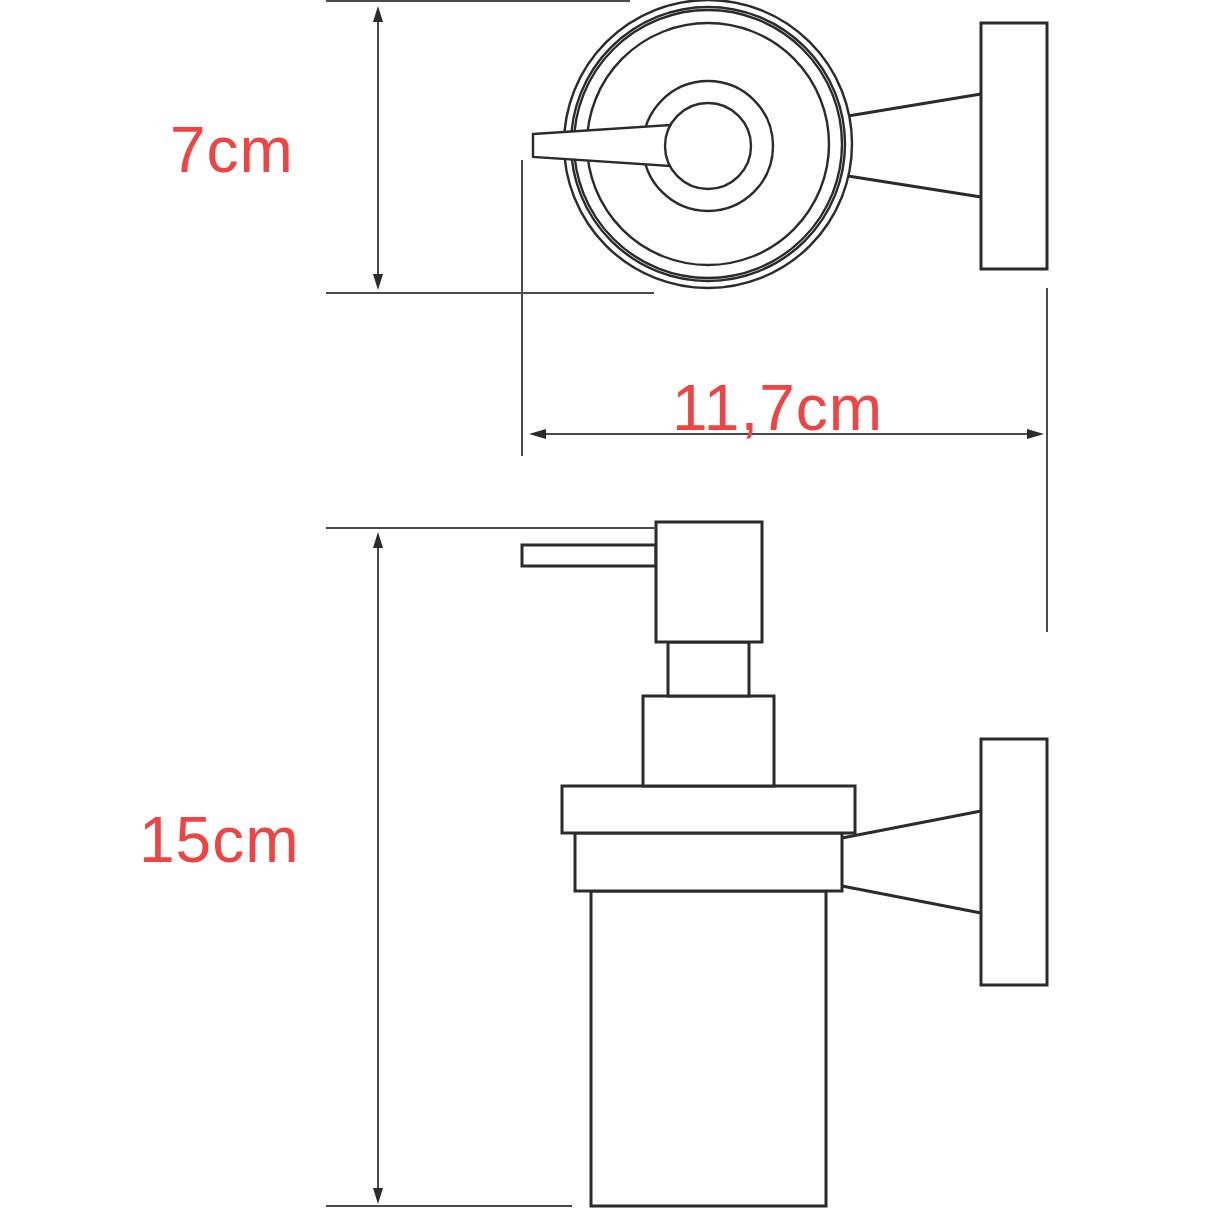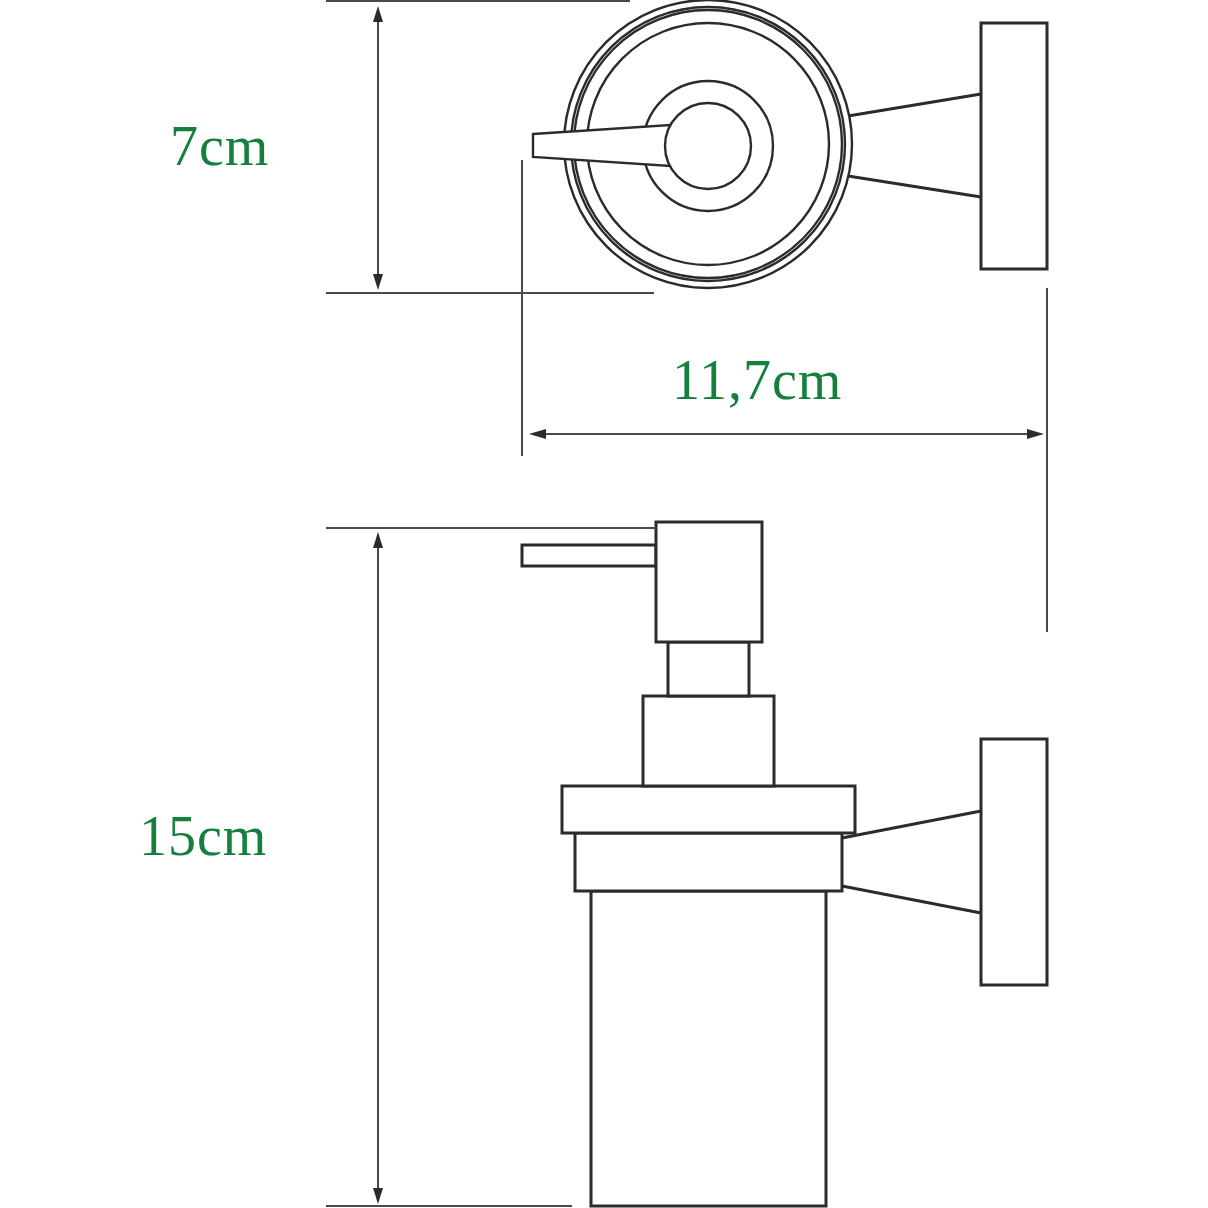--- a/index.html
+++ b/index.html
@@ -4,24 +4,24 @@
   <style>
     html, body { margin: 0; padding: 0; background: #ffffff; }
     body { width: 1208px; height: 1208px; overflow: hidden; position: relative; }
     #canvas { position: absolute; left: 0; top: 0; width: 1208px; height: 1208px; }
     .part { fill: #ffffff; stroke: #2b2b2b; stroke-width: 3; stroke-linejoin: miter; }
     .circ { fill: none; stroke: #2b2b2b; stroke-width: 2.4; }
     .dim { stroke: #4a4a4a; stroke-width: 2; fill: none; }
     .arrow { fill: #2b2b2b; }
     .label {
       position: absolute;
-      font-family: Liberation Serif, serif;
+      font-family: Liberation Sans, sans-serif;
       font-weight: 300;
-      font-size: 56px;
-      color: #15803d;
+      font-size: 64px;
+      color: #ef4444;
       letter-spacing: 1px;
       white-space: nowrap;
       line-height: 1;
     }
   </style>
 </head>
 <body>
 
 <svg id="canvas" xmlns="http://www.w3.org/2000/svg" viewBox="0 0 1208 1208" width="1208" height="1208">
 
@@ -74,14 +74,14 @@
   <g>
     <line class="dim" x1="326" y1="528" x2="656" y2="528"></line>
     <line class="dim" x1="326" y1="1206" x2="572" y2="1206"></line>
     <line class="dim" x1="378" y1="540" x2="378" y2="1196"></line>
     <polygon class="arrow" points="378,532 373,548 383,548"></polygon>
     <polygon class="arrow" points="378,1204 373,1188 383,1188"></polygon>
   </g>
 </svg>
 
 <div class="label" style="left:170px; top:118px;">7cm</div>
-<div class="label" style="left:672px; top:352px;">11,7cm</div>
+<div class="label" style="left:672px; top:376px;">11,7cm</div>
 <div class="label" style="left:139px; top:808px;">15cm</div>
 
 </body></html>

